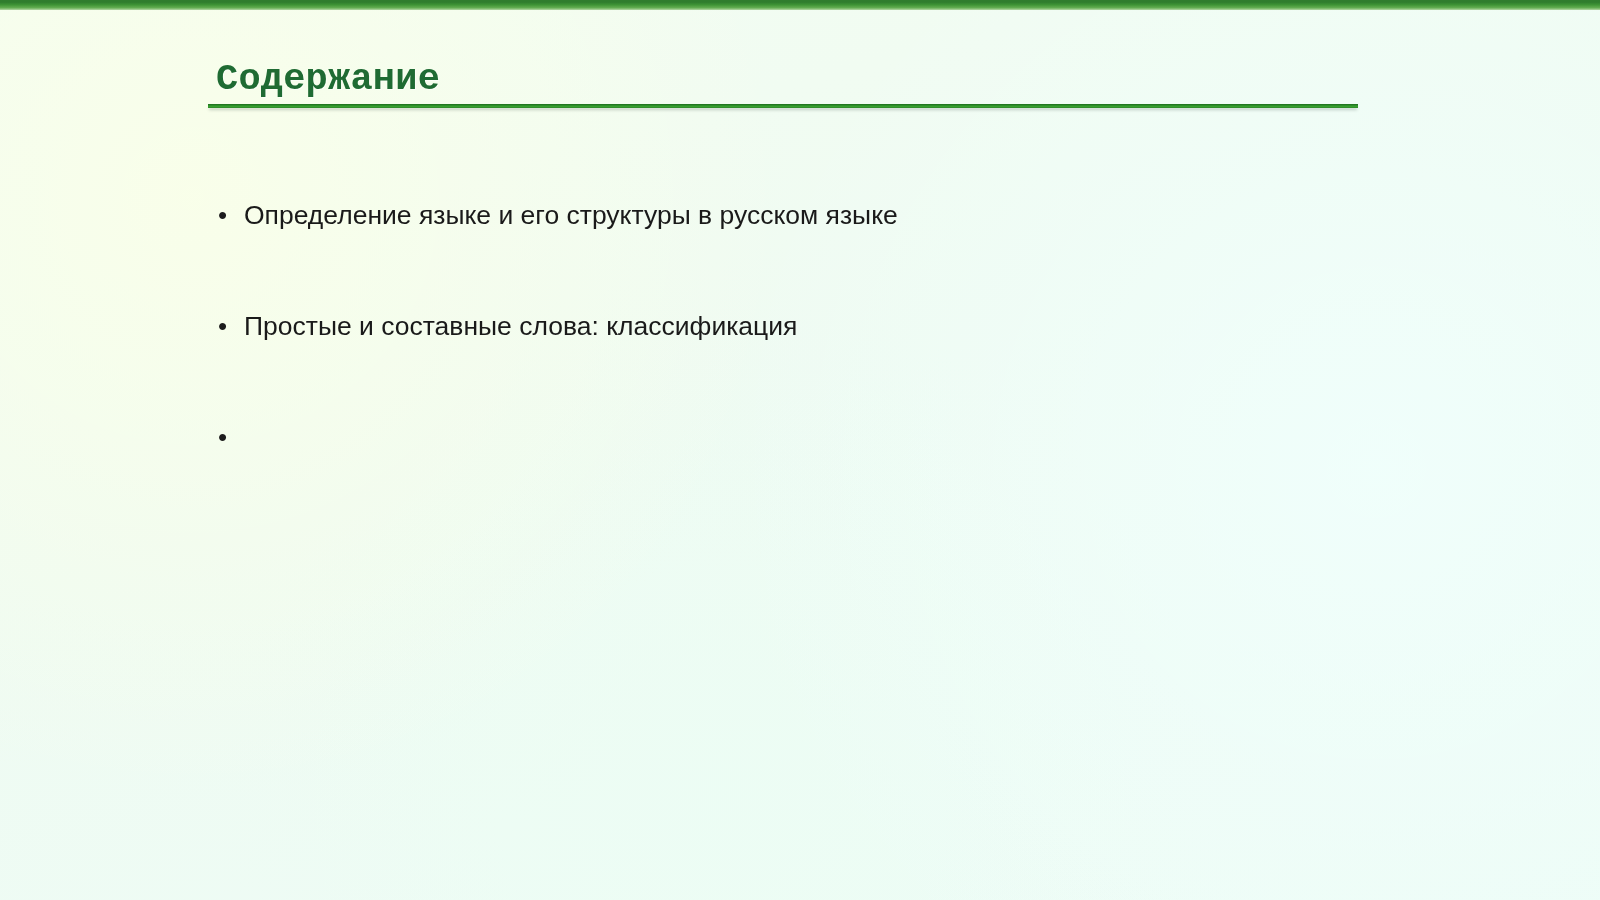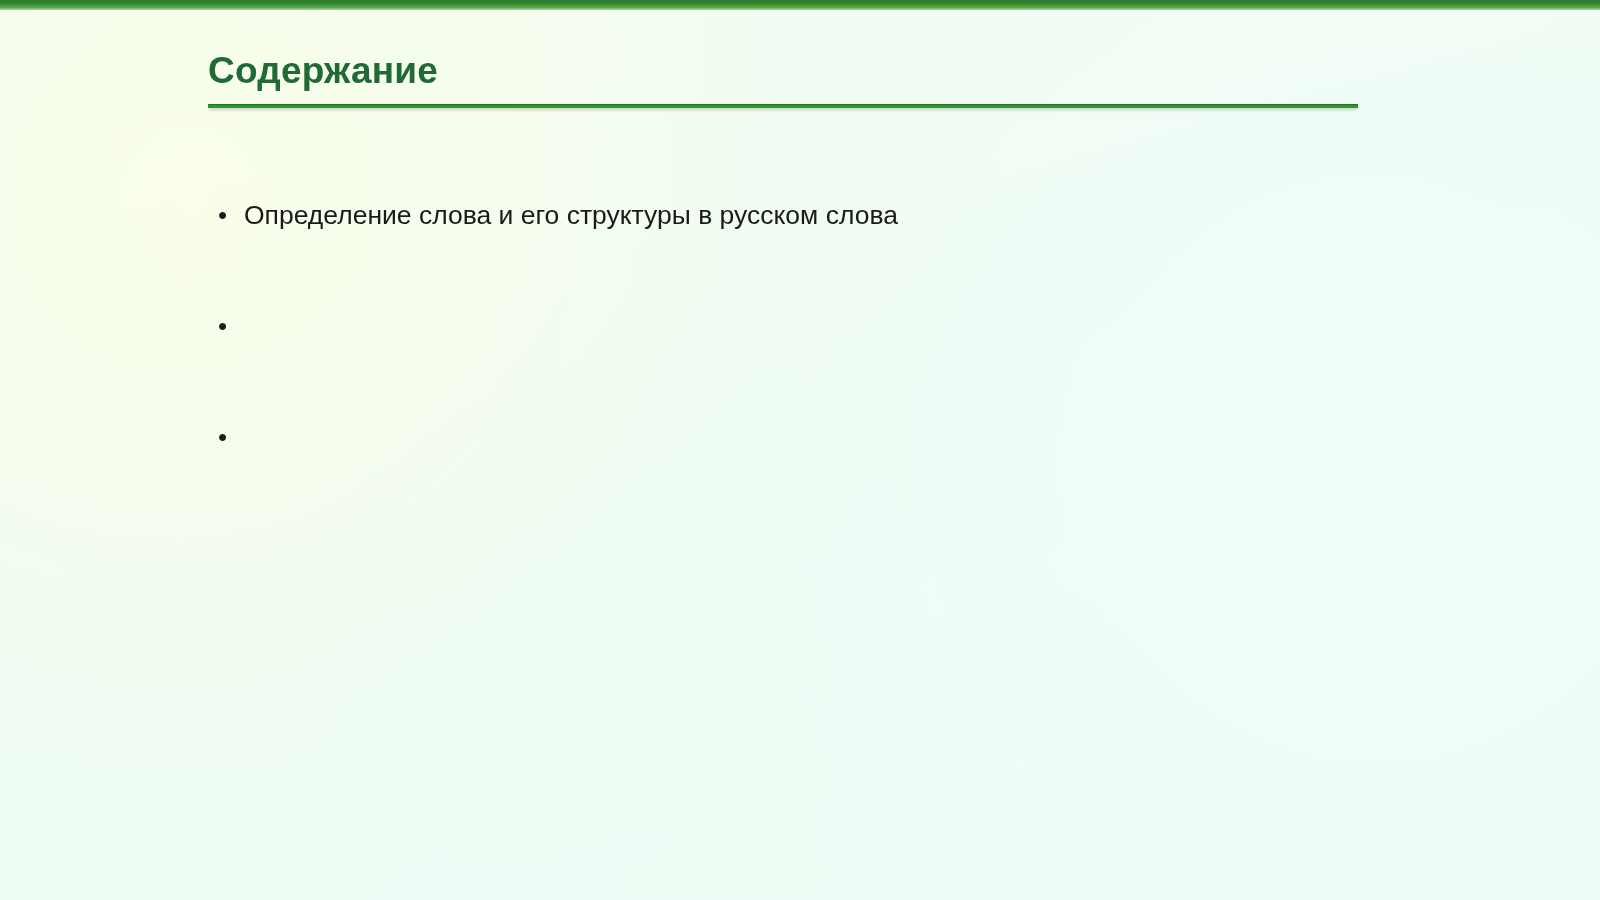--- a/index.html
+++ b/index.html
@@ -44,28 +44,29 @@
   }
 
   
   .title-block {
     position: absolute;
     left: 208px;
     top: 48px;
     width: 1150px;
   }
   .slide-title {
-    margin: 0;
+    margin: 8px;
     font-size: 37px;
     font-weight: bold;
     line-height: 46px;
     color: #1f6b33;
     letter-spacing: 0.2px;
     text-shadow: 1px 1px 0 rgba(255, 255, 255, 0.55);
     white-space: nowrap;
+    font-family: Liberation Mono, monospace;
   }
   .title-rule {
     position: absolute;
     left: 208px;
     top: 104px;
     width: 1150px;
     height: 4px;
     background: linear-gradient(to bottom,
         #1c6b1c 0%,
         #2c8c28 35%,
@@ -115,25 +116,26 @@
 
   <div class="title-block">
     <h1 class="slide-title">Содержание</h1>
   </div>
   <div class="title-rule"></div>
 
   <ul class="bullet-list">
 
     <li class="bullet-item">
       <span class="bullet-marker">•</span>
-      <span class="bullet-text">Определение слова и его структуры в русском слова</span>
+      <span class="bullet-text">Определение языке и его структуры в русском языке</span>
     </li>
 
     <li class="bullet-item">
       <span class="bullet-marker">•</span>
+      <span class="bullet-text">Простые и составные слова: классификация</span>
     </li>
 
     <li class="bullet-item">
       <span class="bullet-marker">•</span>
     </li>
 
   </ul>
 
 </div>
 

